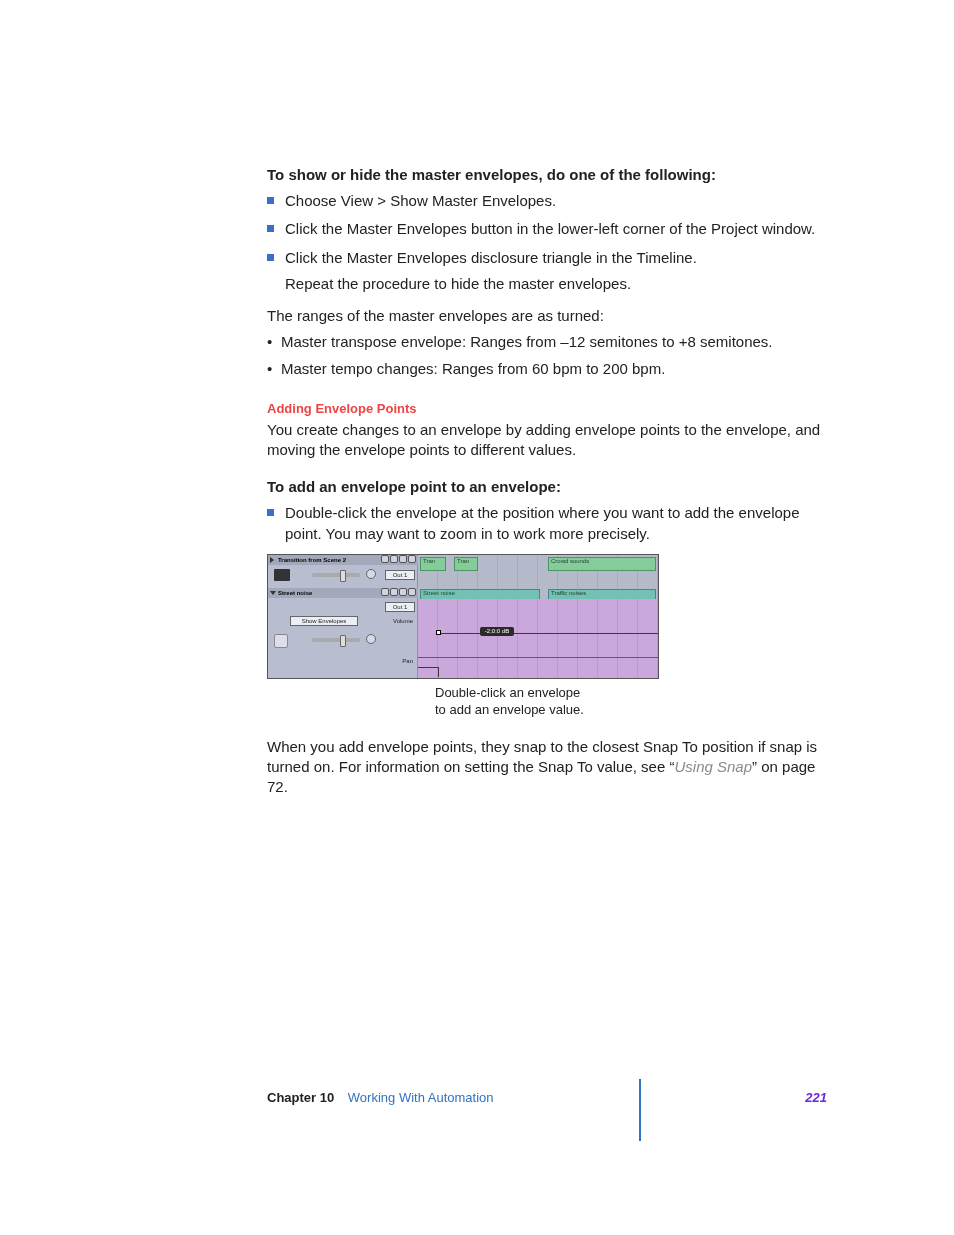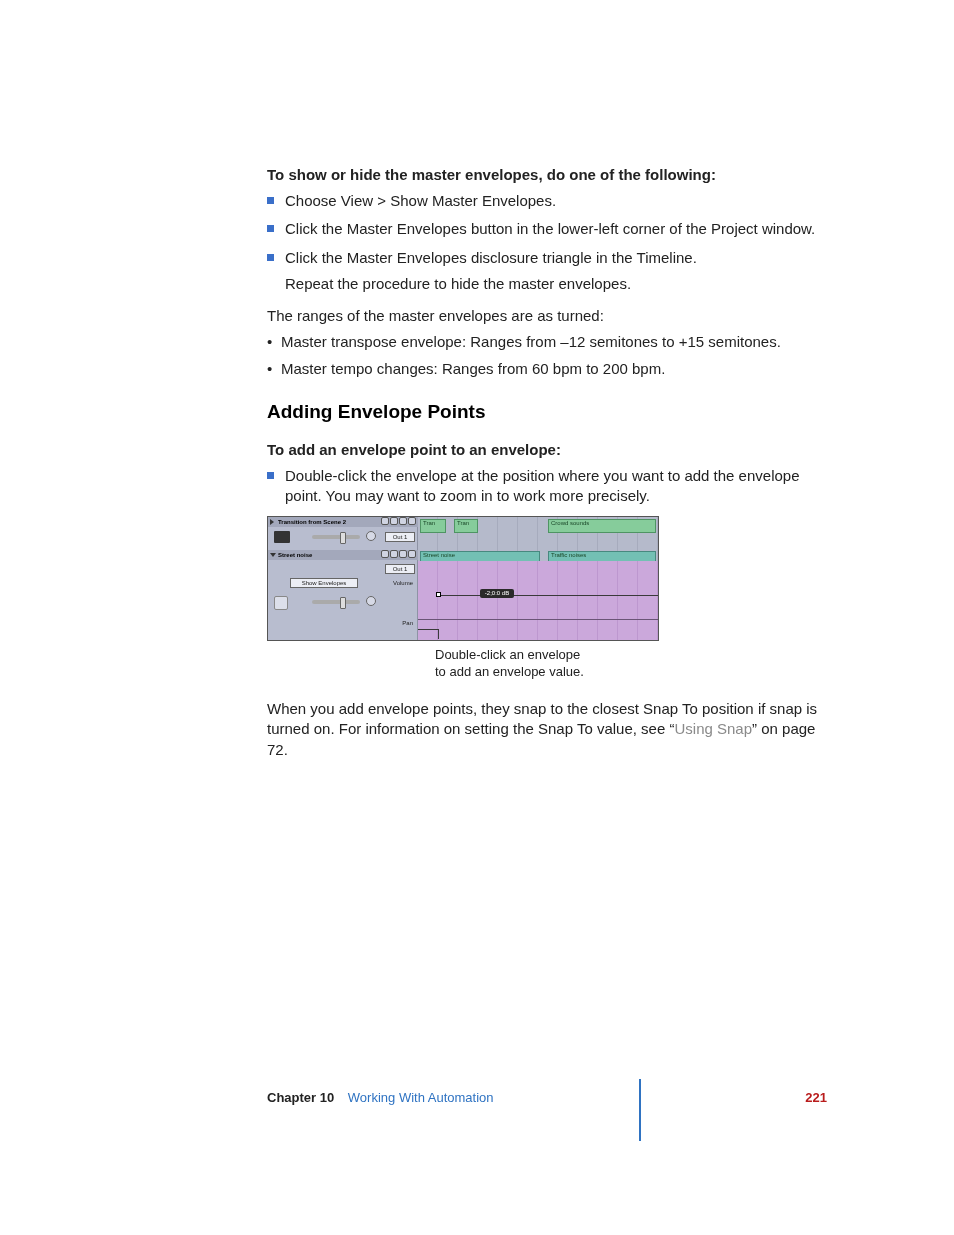--- a/index.html
+++ b/index.html
@@ -8,22 +8,22 @@
   .content { position: absolute; left: 267px; top: 166px; width: 560px; }
   h4.bold-intro { font-size: 15px; font-weight: 700; margin-bottom: 6px; }
   ul.square { list-style: none; padding: 0; margin: 8px 0 10px 0; }
   ul.square > li { position: relative; padding-left: 18px; margin-bottom: 8px; font-size: 15px; line-height: 1.35; }
   ul.square > li::before { content: ""; position: absolute; left: 0; top: 6px; width: 7px; height: 7px; background: #3a6fc9; }
   p.para { font-size: 15px; line-height: 1.35; margin-bottom: 10px; }
   ul.bullet { list-style: none; padding: 0; margin: 0 0 14px 0; }
   ul.bullet > li { position: relative; padding-left: 14px; margin-bottom: 6px; font-size: 15px; line-height: 1.35; }
   ul.bullet > li::before { content: "•"; position: absolute; left: 0; top: 0; color: #222; }
   .italic { }
-  h2.section { font-size: 19px; font-weight: 600; color: #000000; margin: 22px 0 4px 0; }
-  .link { color: #8a8a8a; }
+  h2.section { font-size: 13px; font-weight: 600; color: #ef4444; margin: 22px 0 4px 0; }
+  .link { color: #8a8a8a; font-style: italic; }
 
   
   .shot { position: relative; width: 392px; height: 125px; margin: 8px 0 6px 0; border: 1px solid #555; background: #b1b6c8; font-family: Arial, sans-serif; }
   .track-header { position: absolute; left: 0; width: 150px; background: #b8bdcf; border-right: 1px solid #8e93a5; }
   .th1 { top: 0; height: 33px; }
   .th2 { top: 33px; height: 90px; }
   .title-row { position: absolute; left: 0; top: 0; width: 150px; height: 10px; background: #a3a8bb; font-size: 6px; font-weight: 700; color: #000; padding-left: 10px; line-height: 10px; }
   .disclosure { position: absolute; left: 2px; top: 2px; width: 0; height: 0; }
   .disclosure.right { border-top: 3px solid transparent; border-bottom: 3px solid transparent; border-left: 4px solid #333; }
   .disclosure.down { border-left: 3px solid transparent; border-right: 3px solid transparent; border-top: 4px solid #333; top: 3px; }
@@ -55,45 +55,46 @@
   .env-seg { position: absolute; top: 68px; left: 0; width: 20px; height: 1px; background: #3a3a3a; }
   .env-vert { position: absolute; top: 68px; left: 20px; width: 1px; height: 10px; background: #3a3a3a; }
   .env-point { position: absolute; top: 75px; left: 18px; width: 5px; height: 5px; background: #fff; border: 1px solid #000; }
   .env-badge { position: absolute; top: 72px; left: 62px; width: 34px; height: 9px; background: #2a2a2a; color: #fff; font-size: 6px; text-align: center; line-height: 9px; border-radius: 2px; }
   .caption { font-size: 13px; line-height: 1.3; margin-left: 168px; margin-bottom: 18px; max-width: 180px; }
 
   .footer { position: absolute; left: 267px; bottom: 130px; width: 560px; display: flex; justify-content: space-between; align-items: baseline; font-size: 13px; }
   .footer .left { }
   .footer .left strong { font-weight: 700; color: #222; }
   .footer .left .chap { color: #2f73c2; margin-left: 10px; }
-  .footer .right { color: #b91c1c; font-weight: 700; }
+  .footer .right { color: #6d28d9; font-weight: 700; font-style: italic; }
   .footer-rule { position: absolute; right: 124px; bottom: 94px; width: 2px; height: 62px; background: #2f73c2; }
 </style>
 </head>
 <body>
 
 <div class="page">
   <div class="content">
     <h4 class="bold-intro">To show or hide the master envelopes, do one of the following:</h4>
     <ul class="square">
       <li>Choose View &gt; Show Master Envelopes.</li>
       <li>Click the Master Envelopes button in the lower-left corner of the Project window.</li>
       <li>
         <span>Click the Master Envelopes disclosure triangle in the Timeline.</span>
         <p class="para" style="margin-top:6px; margin-bottom:0;">Repeat the procedure to hide the master envelopes.</p>
       </li>
     </ul>
 
     <p class="para" style="margin-top:12px; margin-bottom:6px;">The ranges of the master envelopes are as turned:</p>
     <ul class="bullet">
-      <li><span class="italic">Master transpose envelope:</span><span>  Ranges from –12 semitones to +15 semitones.</span></li>
+      <li><span class="italic">Master transpose envelope:</span><span>  Ranges from –12 semitones to +8 semitones.</span></li>
       <li><span class="italic">Master tempo changes:</span><span>  Ranges from 60 bpm to 200 bpm.</span></li>
     </ul>
 
     <h2 class="section">Adding Envelope Points</h2>
+    <p class="para">You create changes to an envelope by adding envelope points to the envelope, and moving the envelope points to different values.</p>
 
     <h4 class="bold-intro" style="margin-top:18px;">To add an envelope point to an envelope:</h4>
     <ul class="square">
       <li>Double-click the envelope at the position where you want to add the envelope point. You may want to zoom in to work more precisely.</li>
     </ul>
 
     <div class="shot">
       <div class="track-header th1">
         <div class="title-row">
           <span class="disclosure right"></span>

